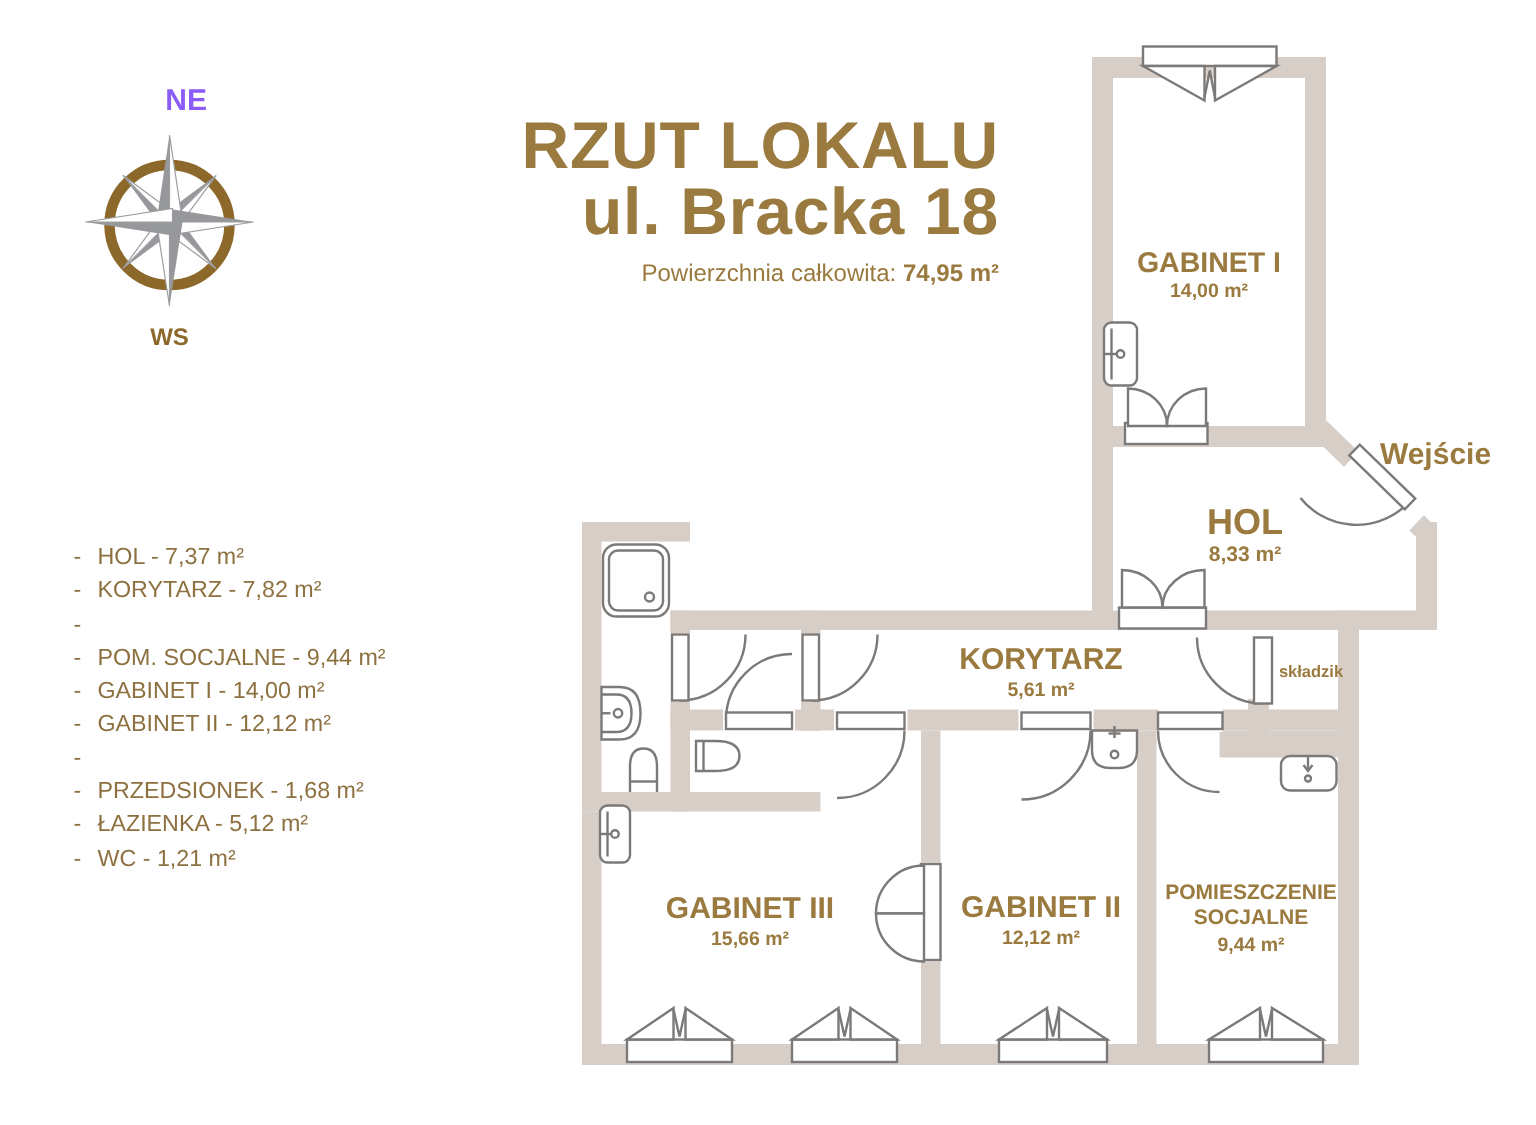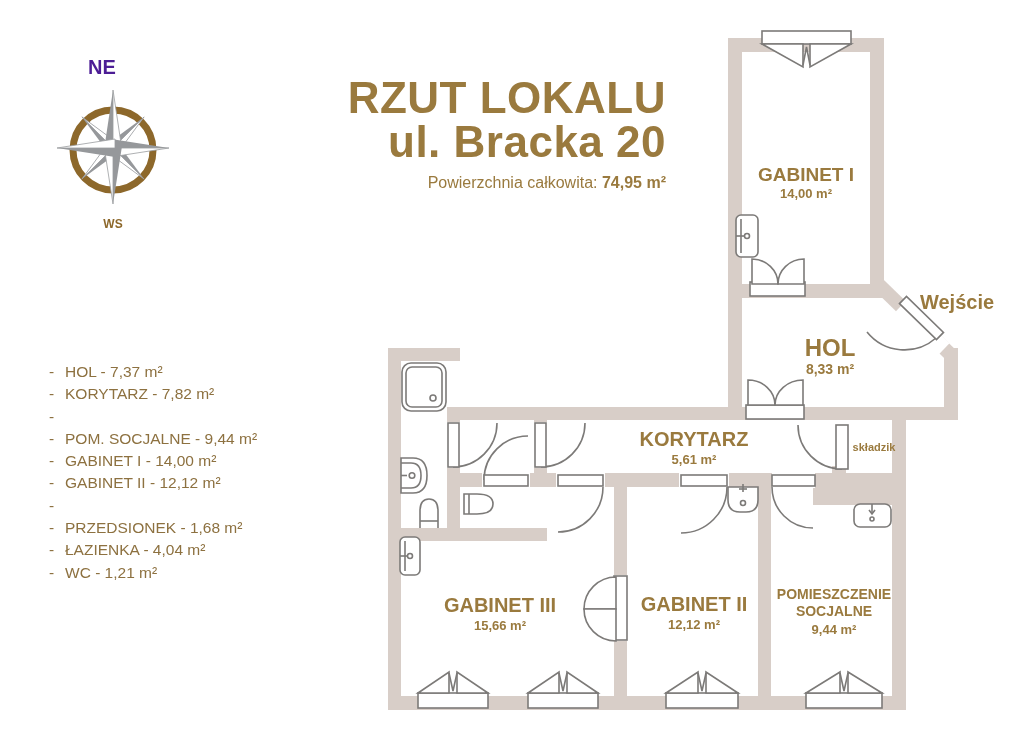--- a/index.html
+++ b/index.html
@@ -4,43 +4,43 @@
 <style>
   html,body{margin:0;padding:0;background:#ffffff;}
   .page{position:relative;width:1024px;height:750px;background:#ffffff;overflow:hidden;
         font-family:"Liberation Sans",sans-serif;}
   
   .header{position:absolute;top:76px;right:358px;text-align:right;color:#9a7a3e;}
   .header .t1,.header .t2{font-size:44px;font-weight:bold;line-height:44px;letter-spacing:0.5px;}
   .header .sub{margin-top:10px;font-size:16px;}
   .header .sub b{font-weight:bold;}
   
-  .compass-n{position:absolute;top:56px;left:88px;width:50px;text-align:left;
-             font-size:20px;font-weight:bold;color:#4c1d95;}
+  .compass-n{position:absolute;top:56px;left:88px;width:50px;text-align:right;
+             font-size:20px;font-weight:bold;color:#8b5cf6;}
   .compass-s{position:absolute;top:217px;left:88px;width:50px;text-align:center;
-             font-size:12px;font-weight:bold;color:#8d682b;}
+             font-size:16px;font-weight:bold;color:#8d682b;}
   .compass-svg{position:absolute;top:88px;left:55px;}
   
   .legend{position:absolute;top:352px;left:49px;width:300px;color:#8d7140;}
   .legend .lt{font-size:19px;font-weight:bold;text-decoration:underline;letter-spacing:0.3px;}
   .legend ul{list-style:none;margin:9px 0 0 0;padding:0;}
   .legend li{font-size:15.5px;line-height:22.3px;display:flex;}
   .legend li .dash{width:16px;flex:0 0 16px;}
   
   .plan{position:absolute;top:0;left:0;}
   .plan text{fill:#9a7a3e;font-family:"Liberation Sans",sans-serif;font-weight:bold;text-anchor:middle;}
 </style>
 </head>
 <body>
 
 <div class="page">
 
   <div class="header">
     <div class="t1">RZUT LOKALU</div>
-    <div class="t2">ul. Bracka 20</div>
+    <div class="t2">ul. Bracka 18</div>
     <div class="sub"><span>Powierzchnia całkowita: </span><b>74,95 m²</b></div>
   </div>
 
   <div class="compass-n">NE</div>
   <svg class="compass-svg" width="116" height="120" viewBox="-58 -60 116 120">
     <circle cx="0" cy="2" r="40" fill="none" stroke="#8d682b" stroke-width="7"></circle>
     <g>
       <g transform="rotate(45)">
           <polygon points="0,-44 -7,2 0,2" fill="#96989b"></polygon>
           <polygon points="0,-44 7,2 0,2" fill="#ffffff" stroke="#9b9da0" stroke-width="0.8"></polygon>
@@ -106,21 +106,21 @@
         </li>
       <li>
           <span class="dash">-</span>
         </li>
       <li>
           <span class="dash">-</span>
           <span>PRZEDSIONEK - 1,68 m²</span>
         </li>
       <li>
           <span class="dash">-</span>
-          <span>ŁAZIENKA - 4,04 m²</span>
+          <span>ŁAZIENKA - 5,12 m²</span>
         </li>
       <li>
           <span class="dash">-</span>
           <span>WC - 1,21 m²</span>
         </li>
     </ul>
   </div>
 
   <svg class="plan" width="1024" height="750" viewBox="0 0 1024 750">
 

